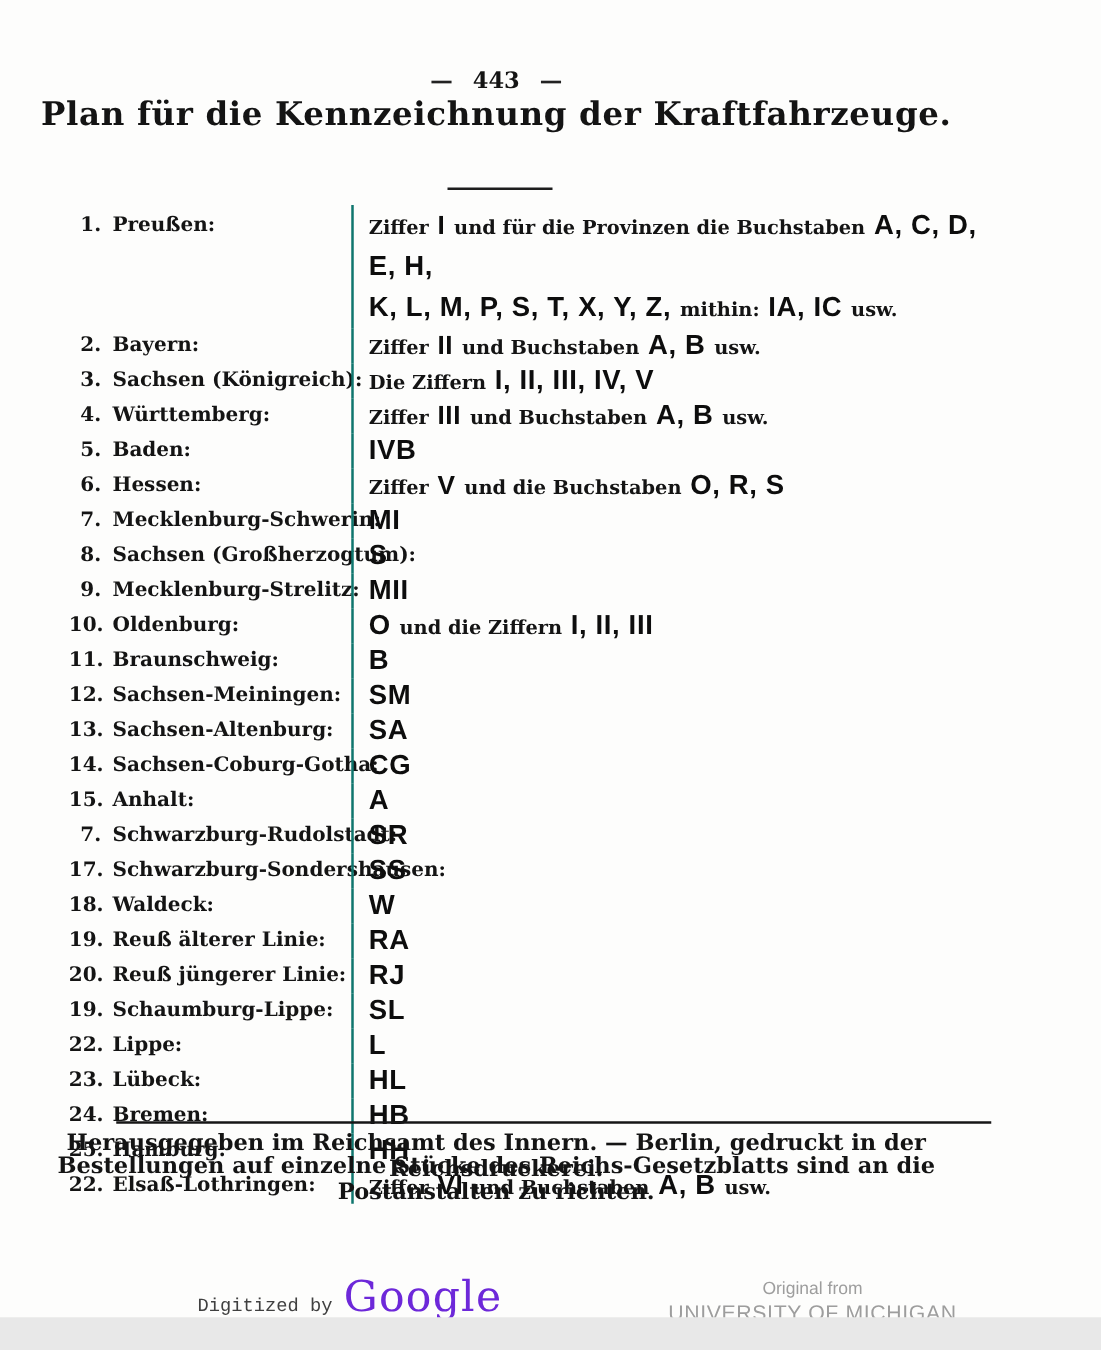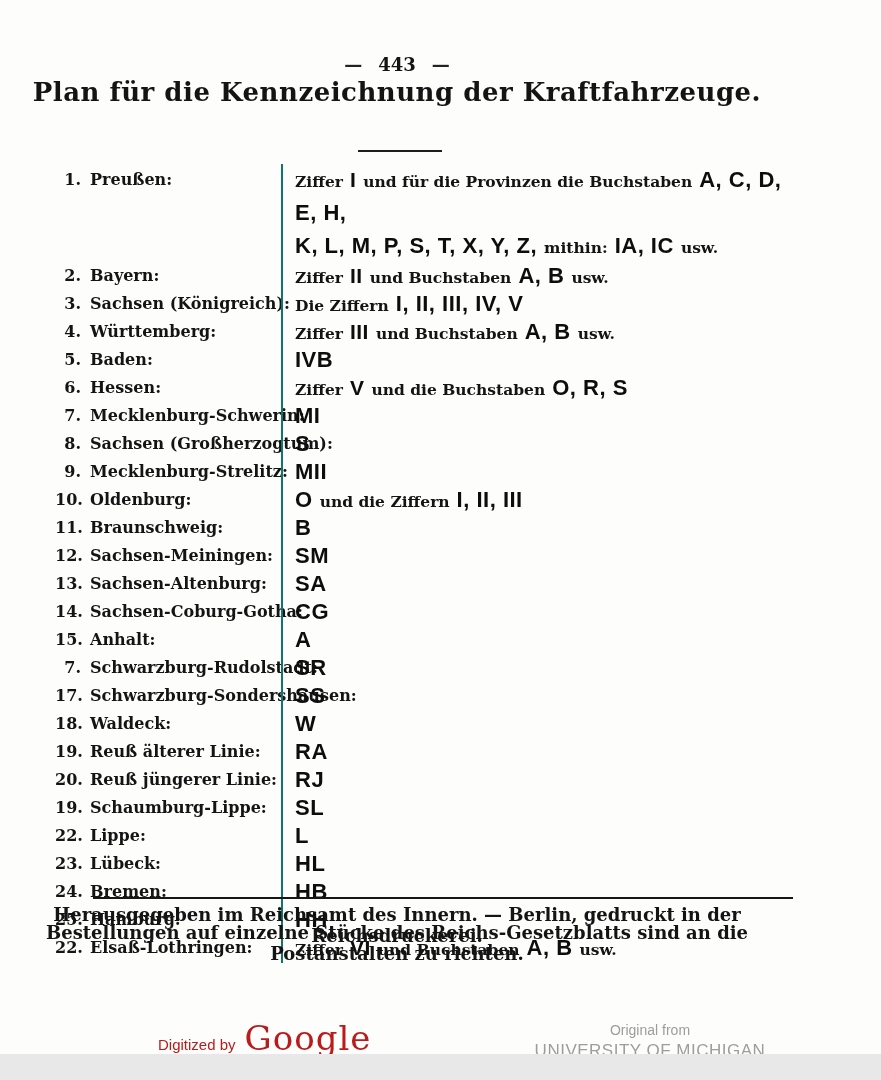--- a/index.html
+++ b/index.html
@@ -35,22 +35,22 @@
   .code.big { font-size:22px; }
 
   
   .foot-rule { position:absolute; left:93px; top:897px; width:700px; height:2px; background:#161616; }
   .footline { position:absolute; left:0; width:794px; text-align:center; font-size:18px; font-weight:600; }
   .foot1 { top:904px; }
   .foot2 { top:922px; }
 
   
   .wm-left { position:absolute; left:158px; top:1018px; display:flex; align-items:baseline; }
-  .wm-dig { font-family:Liberation Sans, sans-serif; font-size:15px; color:#b91c1c; margin-right:9px; }
-  .wm-google { font-family:"DejaVu Serif", serif; font-size:34px; color:#b91c1c; letter-spacing:1px; }
+  .wm-dig { font-family:Liberation Mono, monospace; font-size:15px; color:#404040; margin-right:9px; }
+  .wm-google { font-family:"DejaVu Serif", serif; font-size:34px; color:#6d28d9; letter-spacing:1px; }
   .wm-right { position:absolute; left:505px; top:1022px; width:290px; text-align:center;
               font-family:"Liberation Sans", sans-serif; color:#9d9d9d; }
   .wm-of { font-size:14px; }
   .wm-univ { font-size:17px; margin-top:3px; letter-spacing:0.5px; }
 </style>
 </head>
 <body>
 
 <div class="page">
 

